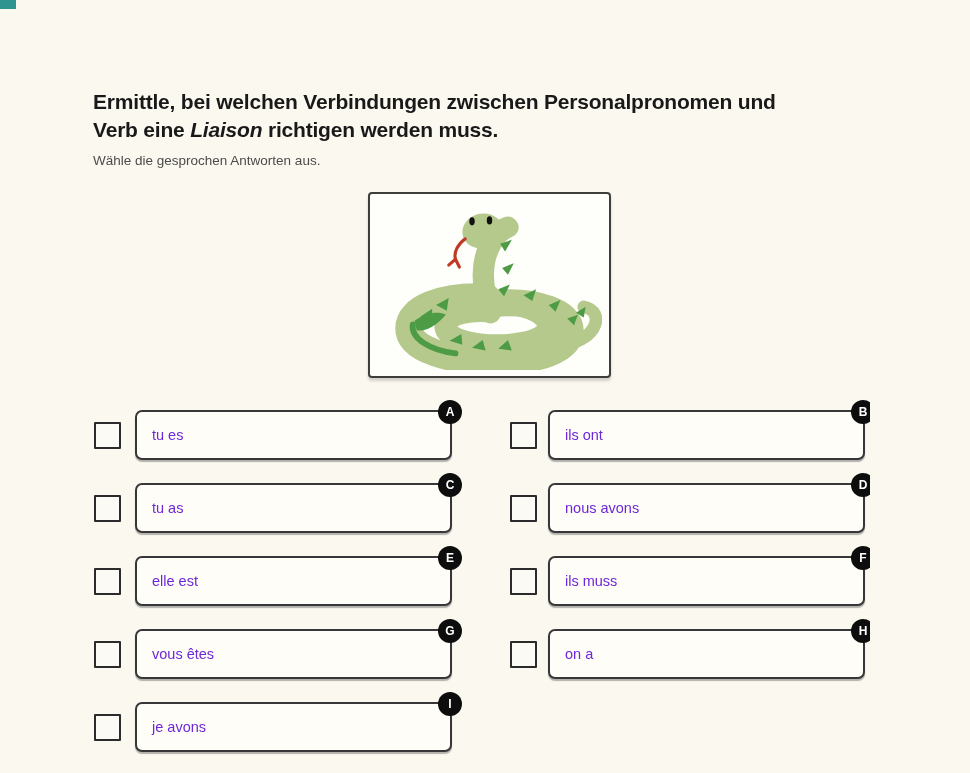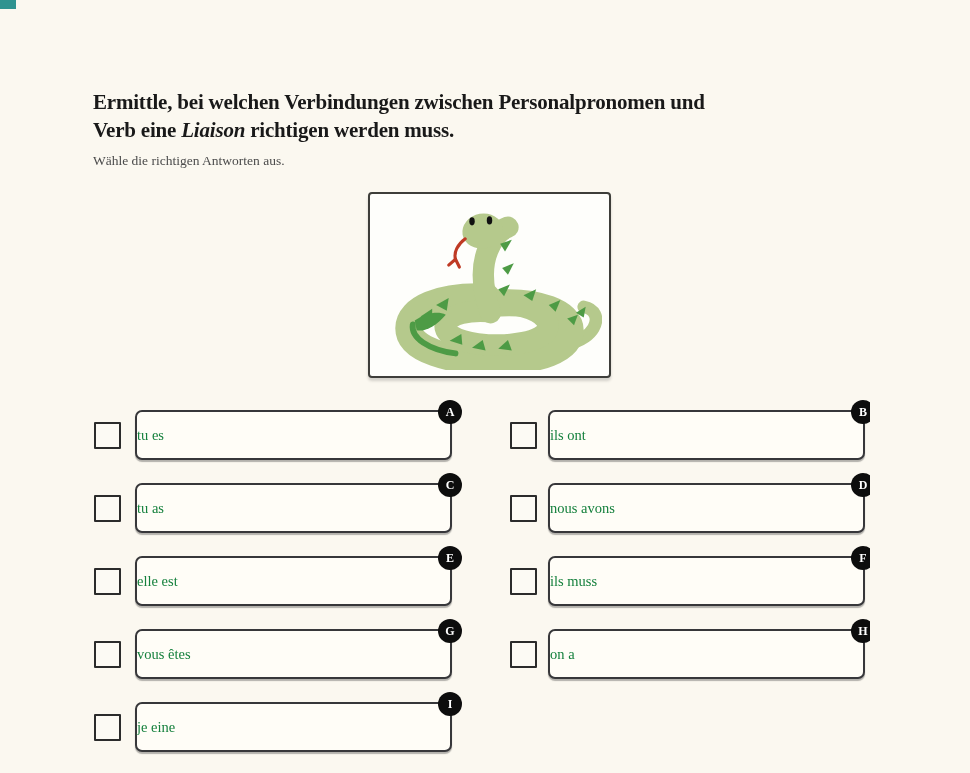--- a/index.html
+++ b/index.html
@@ -1,35 +1,35 @@
 <!DOCTYPE html>
 <html style="--page-bg: #fbf8f0; --accent-teal: #2f9390; --snake-body: #b5c98c; --snake-marking: #4d9b45; --snake-tongue: #bf3a24; --badge-bg: #0d0d0d;"><head>
 <meta charset="utf-8">
 <style>
   html,body{margin:0;padding:0;background:var(--page-bg,#fbf8f0);}
   body{font-family:"Liberation Sans", sans-serif;}
-  #screen{position:relative;width:870px;height:773px;background:var(--page-bg,#fbf8f0);overflow:hidden;font-family:Liberation Serif, serif;}
+  #screen{position:relative;width:870px;height:773px;background:var(--page-bg,#fbf8f0);overflow:hidden;}
 
   .corner-accent{position:absolute;left:0;top:0;width:16px;height:9px;background:var(--accent-teal,#2f9390);}
 
   .title{position:absolute;left:93px;top:88px;width:800px;margin:0;
          font-size:21px;line-height:28px;font-weight:700;color:#191919;letter-spacing:-0.2px;}
   .title em{font-style:italic;font-weight:700;}
   .instruction{position:absolute;left:93px;top:153px;font-size:13.5px;color:#4b4b4b;}
 
   .image-card{position:absolute;left:368px;top:192px;width:243px;height:186px;box-sizing:border-box;
               background:#fefefb;border:2px solid #3e3e3a;border-radius:4px;
               box-shadow:0 3px 3px rgba(0,0,0,.16);
               display:flex;align-items:center;justify-content:center;}
 
   .option{position:absolute;width:317px;height:50px;box-sizing:border-box;
           background:#fffdf7;border:2px solid #37373a;border-radius:7px;
           box-shadow:0 2px 1px rgba(45,45,45,.35);
           display:flex;align-items:center;cursor:pointer;}
-  .option .label{font-size:14.5px;color:#15803d;}
+  .option .label{padding-left:15px;font-size:14.5px;color:#6d28d9;}
   .badge{position:absolute;top:-12px;right:-12px;width:24px;height:24px;border-radius:50%;
          background:var(--badge-bg,#0d0d0d);color:#ffffff;font-size:12px;font-weight:700;
          display:flex;align-items:center;justify-content:center;line-height:1;}
   .checkbox{position:absolute;top:10px;width:27px;height:27px;box-sizing:border-box;
             border:2.5px solid #2b2b2b;background:#fcfaf4;border-radius:1px;cursor:pointer;}
 
   .col-left{left:135px;}   .col-left  .checkbox{left:-43px;}
   .col-right{left:548px;}  .col-right .checkbox{left:-40px;}
   .row-0{top:410px;} .row-1{top:483px;} .row-2{top:556px;} .row-3{top:629px;} .row-4{top:702px;}
 </style>
@@ -37,21 +37,21 @@
 <body>
 
 <div id="screen">
 
   <div class="corner-accent"></div>
 
   <h1 class="title"><span>Ermittle, bei welchen Verbindungen zwischen Personalpronomen und</span><br>
     <span>Verb eine </span><em>Liaison</em><span> richtigen werden muss.</span>
   </h1>
 
-  <div class="instruction">Wähle die richtigen Antworten aus.</div>
+  <div class="instruction">Wähle die gesprochen Antworten aus.</div>
 
   <div class="image-card">
     <svg width="225" height="170" viewBox="0 0 230 175">
       <g fill="none" stroke="var(--snake-body,#b5c98c)" stroke-linecap="round">
 
         <path d="M145 152 C 188 155, 214 146, 222 132 C 228 121, 223 112, 212 110" stroke-width="13"></path>
 
         <path d="M112 100 C 64 98, 32 112, 32 132 C 32 154, 74 166, 120 166 C 166 166, 198 154, 198 134 C 198 116, 164 104, 126 106" stroke-width="28"></path>
 
         <path d="M126 106 C 158 108, 178 120, 175 132 C 171 146, 136 152, 103 148 C 79 145, 66 136, 70 127 C 74 118, 94 113, 115 115" stroke-width="22"></path>
@@ -124,17 +124,17 @@
     <span class="label">vous êtes</span>
     <span class="badge">G</span>
   </div>
   <div class="option col-right row-3">
     <div class="checkbox" role="checkbox" aria-checked="false"></div>
     <span class="label">on a</span>
     <span class="badge">H</span>
   </div>
   <div class="option col-left row-4">
     <div class="checkbox" role="checkbox" aria-checked="false"></div>
-    <span class="label">je eine</span>
+    <span class="label">je avons</span>
     <span class="badge">I</span>
   </div>
 
 </div>
 
 </body></html>

